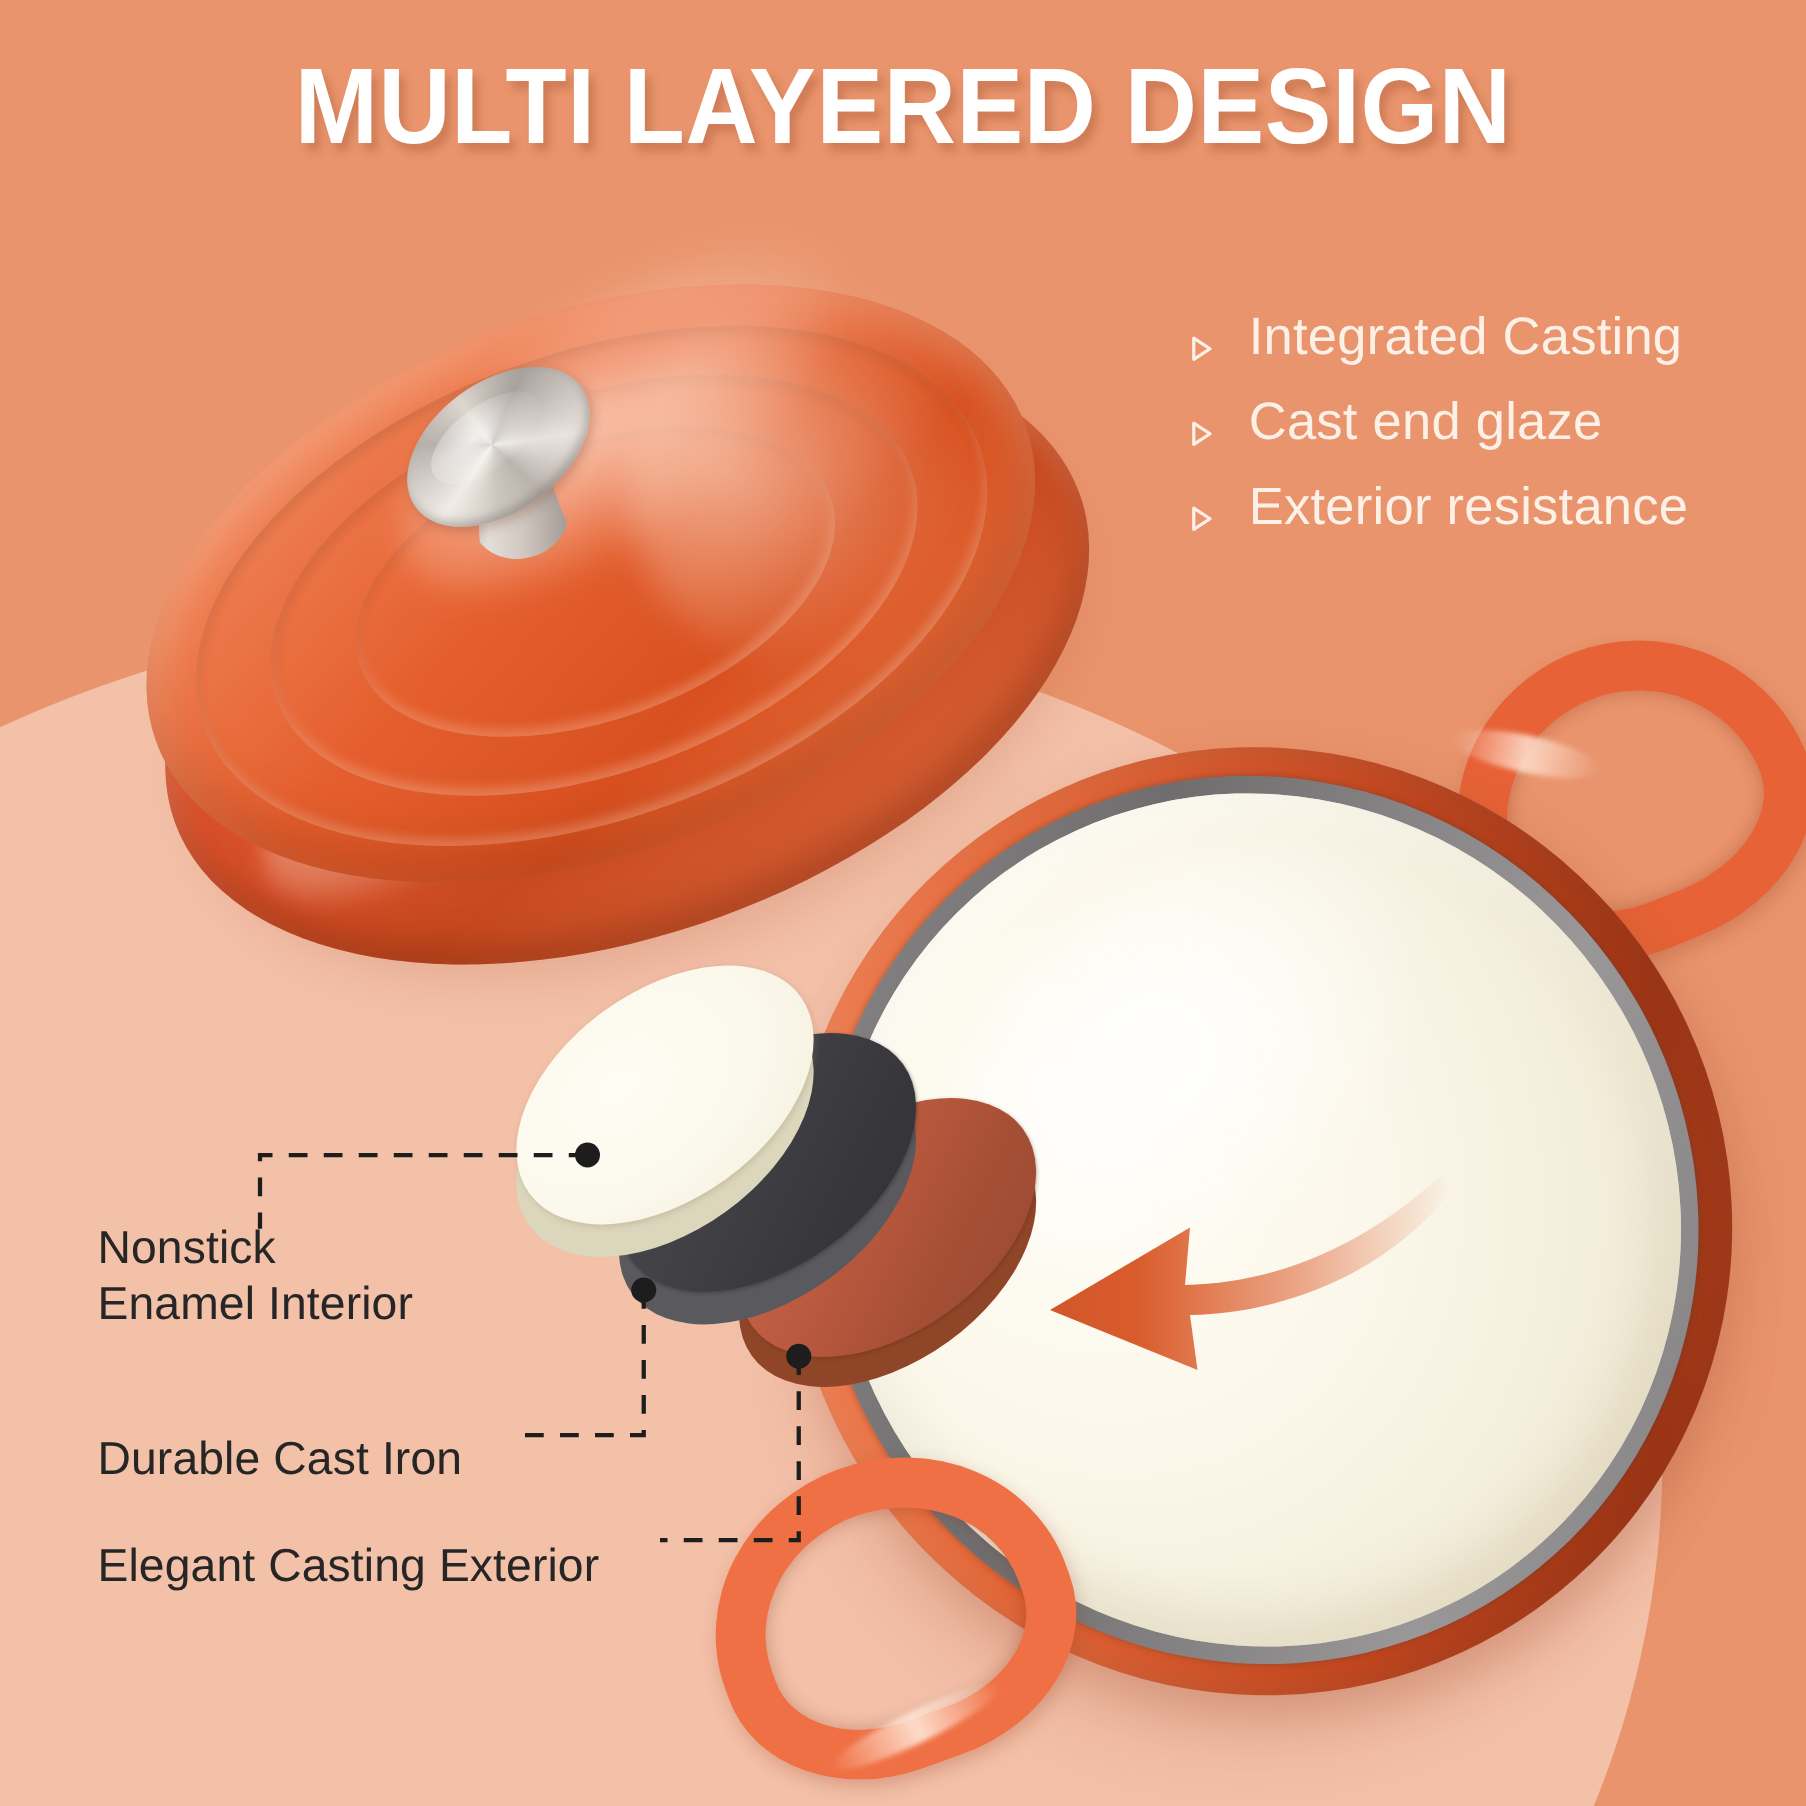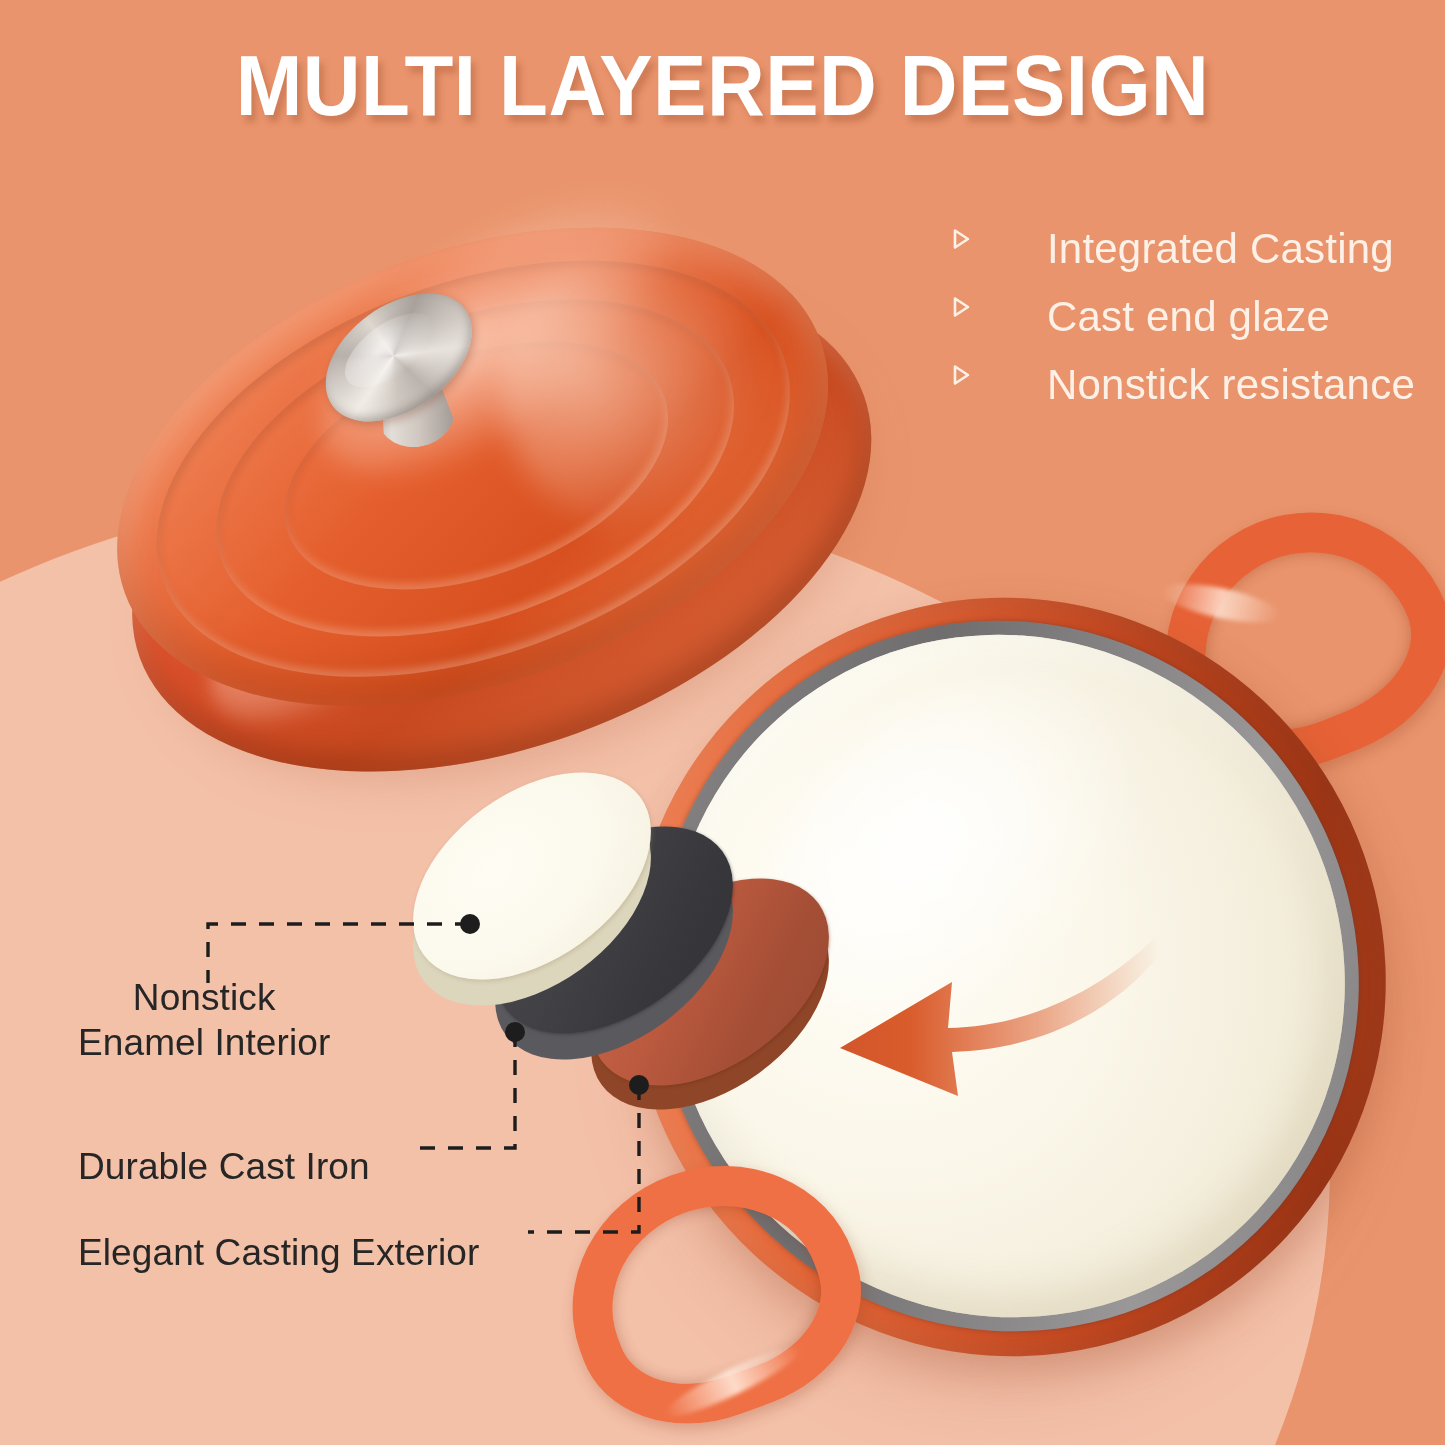--- a/index.html
+++ b/index.html
@@ -46,24 +46,23 @@
 
   
   .features {
     position: absolute;
     left: 952px;
     top: 228px;
     width: 470px;
   }
   .feature-row {
     display: flex;
-    align-items: flex-start;
+    align-items: flex-end;
     height: 62px;
     margin-bottom: 6px;
-    gap: 48px;
   }
   .tri-icon {
     width: 19px;
     height: 22px;
     flex: 0 0 19px;
     margin-right: 28px;
     position: relative;
   }
   .tri-icon svg { display: block; }
   .feature-label {
@@ -359,21 +358,21 @@
   }
   .callout-label {
     position: absolute;
     color: #262626;
     font-size: 37px;
     line-height: 1.22;
     font-weight: 400;
     letter-spacing: .1px;
     white-space: pre-line;
   }
-  .cl-1 { left: 78px; top: 975px; text-align: center; }
+  .cl-1 { left: 78px; top: 975px; }
   .cl-2 { left: 78px; top: 1128px; margin-top: 16px; }
   .cl-3 { left: 78px; top: 1230px; }
 </style>
 </head>
 <body>
 
 <div id="stage">
 
   <div class="bg-blob"></div>
 
@@ -398,21 +397,21 @@
       </span>
       <span class="feature-label">Cast end glaze</span>
     </div>
 
     <div class="feature-row">
       <span class="tri-icon">
         <svg width="19" height="22" viewBox="0 0 19 22">
           <path d="M3 2.5 L16 11 L3 19.5 Z" fill="none" stroke="#FDF1E7" stroke-width="2.6" stroke-linejoin="round"></path>
         </svg>
       </span>
-      <span class="feature-label">Nonstick resistance</span>
+      <span class="feature-label">Exterior resistance</span>
     </div>
 
   </div>
 
   <div class="lid-wrap">
     <div class="lid-shadow"></div>
     <div class="lid-skirt"></div>
     <div class="lid-skirt-gloss"></div>
     <div class="lid-top"></div>
     <div class="ring ring-1"></div>

